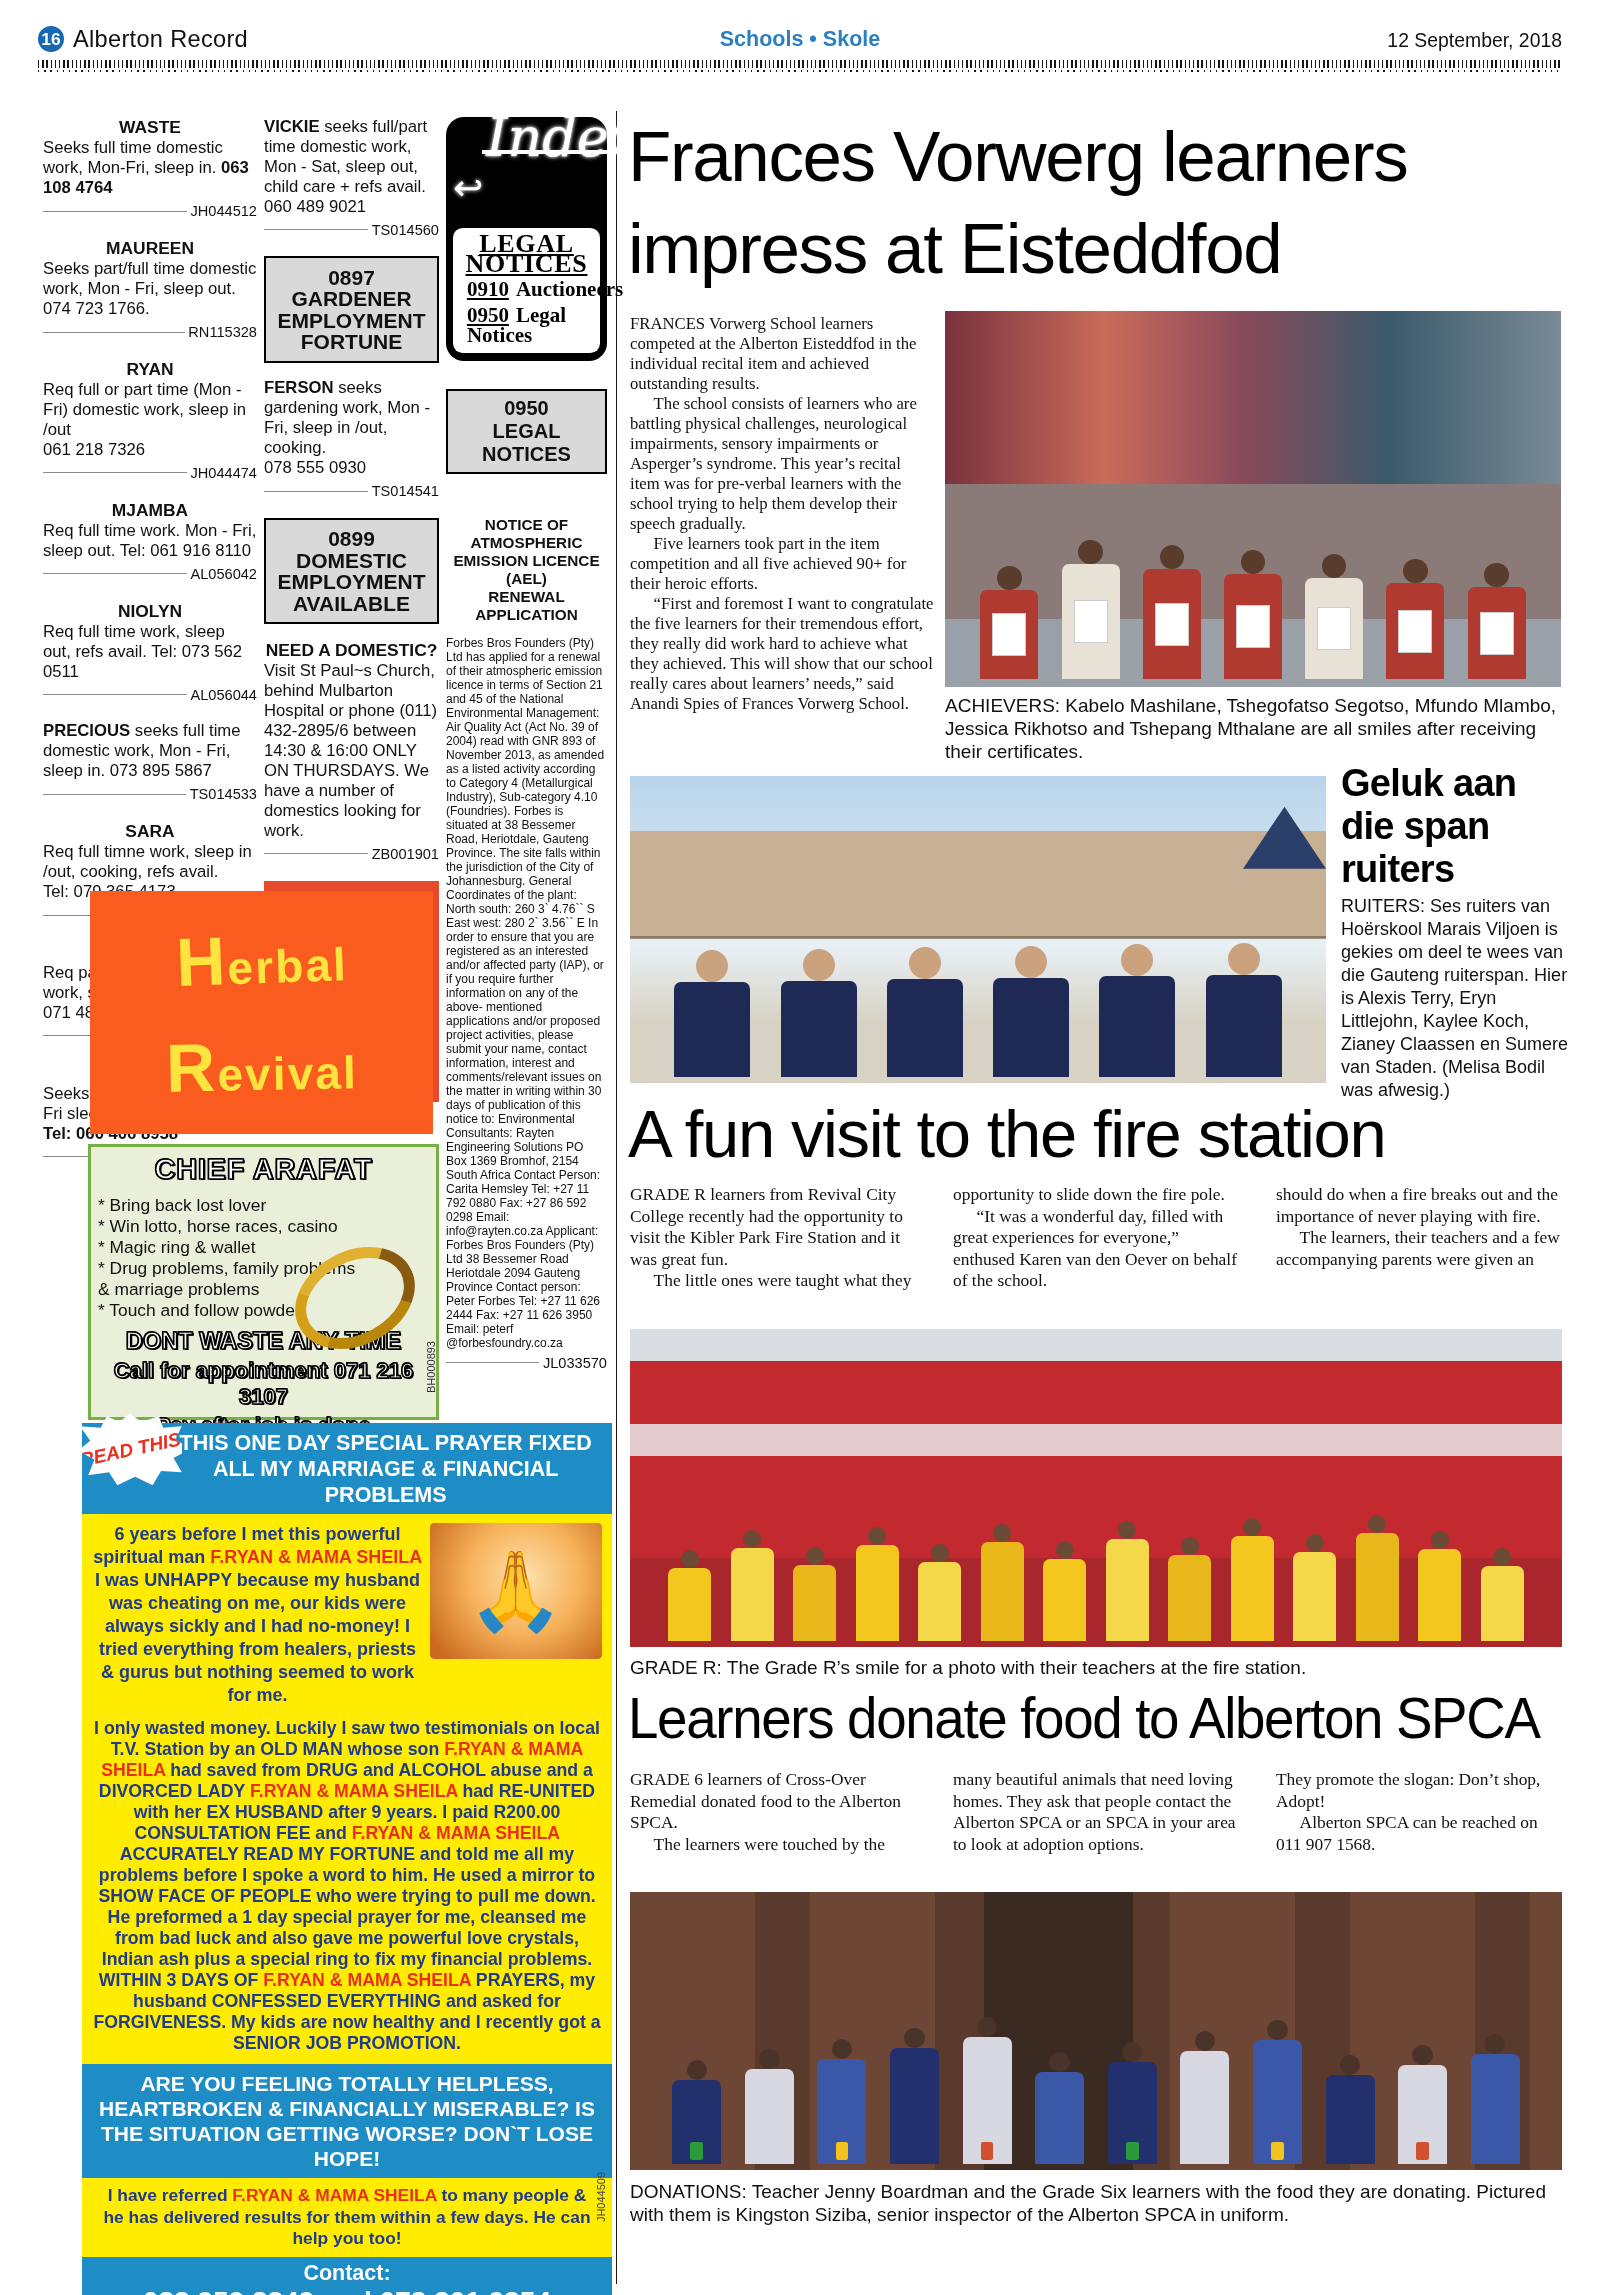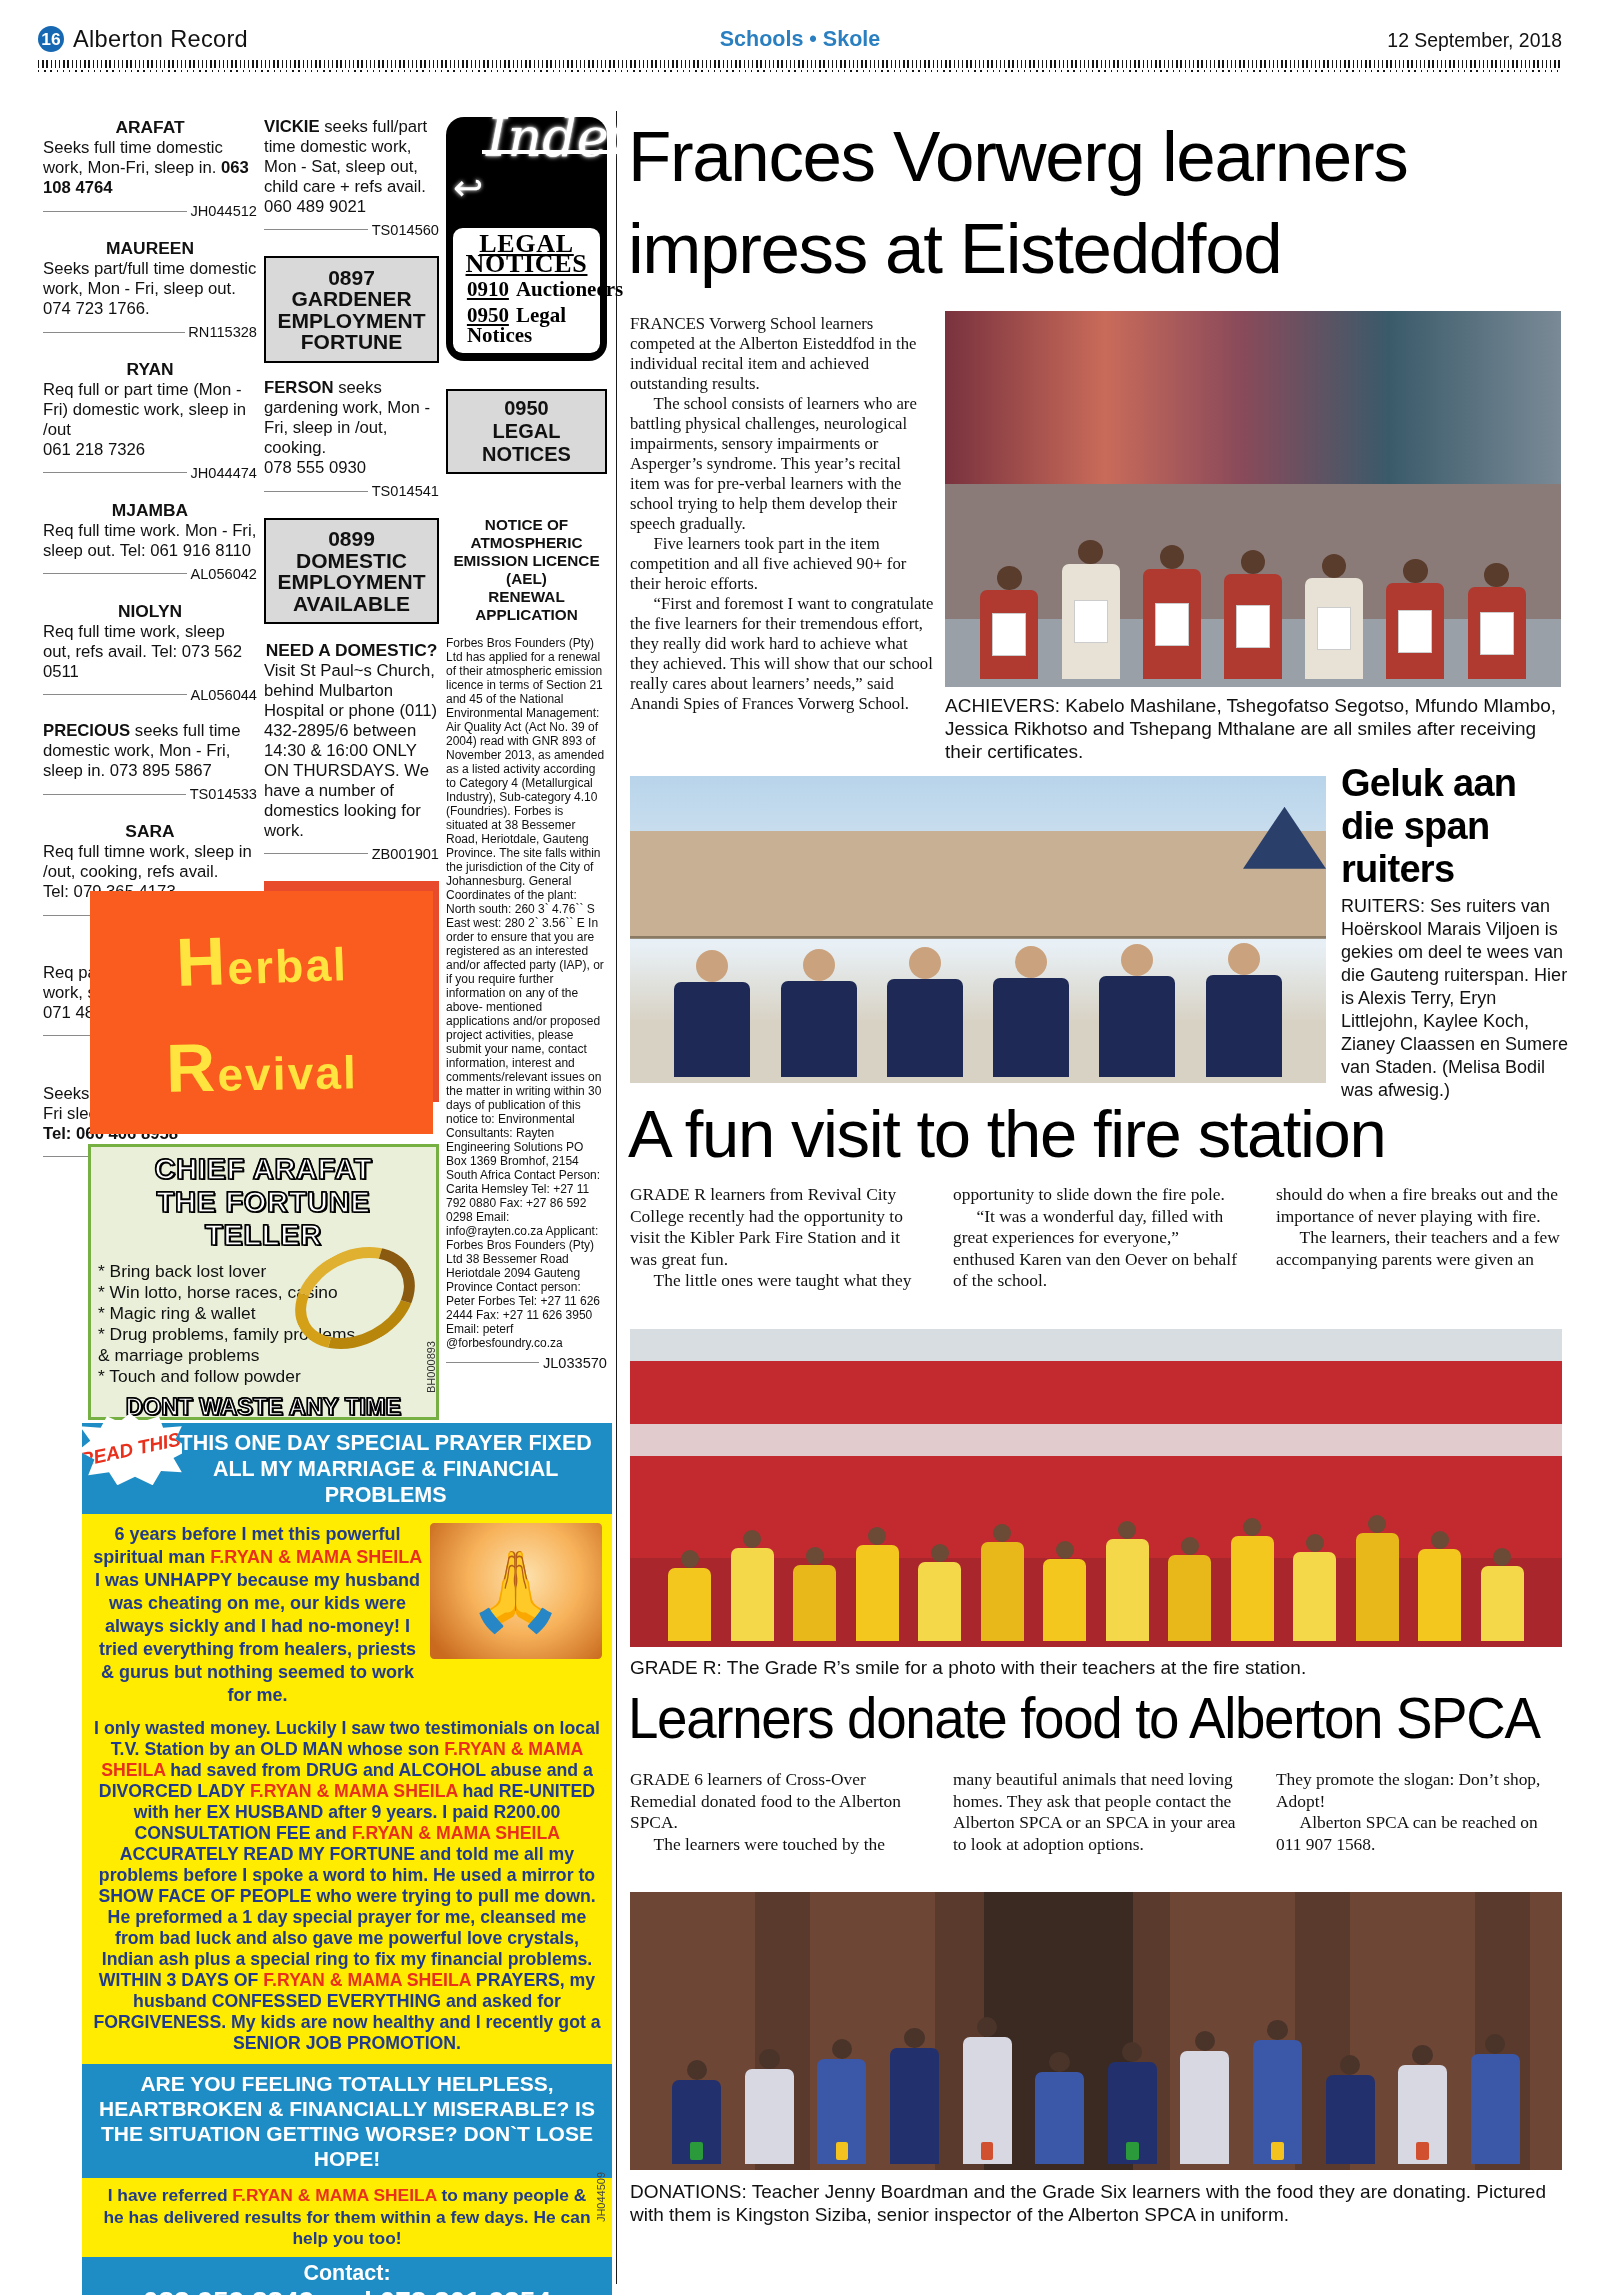--- a/index.html
+++ b/index.html
@@ -128,21 +128,21 @@
     <div class="pubname">Alberton Record</div>
     <div class="section">Schools • Skole</div>
     <div class="hdate">12 September, 2018</div>
   </div>
   <div class="rulebars"></div>
   <div class="ruledots"></div>
   <div class="vdiv"></div>
 
   <div class="adcol" id="c1">
       <div class="ad">
-        <div class="adh">ARAFAT</div>
+        <div class="adh">WASTE</div>
         <p class="adb">Seeks full time domestic work, Mon-Fri, sleep in. <strong>063 108 4764</strong></p>
         <div class="ref">
           <span>JH044512</span>
         </div>
       </div>
       <div class="ad">
         <div class="adh">MAUREEN</div>
         <p class="adb">Seeks part/full time domestic work, Mon - Fri, sleep out.<br>074 723 1766.</p>
         <div class="ref">
           <span>RN115328</span>
@@ -273,21 +273,20 @@
       </div>
   </div>
 
   <div class="herbal">
     <div class="h1">Herbal</div>
     <div class="h2">Revival</div>
   </div>
 
   <div class="arafat">
     <div class="artitle outl">CHIEF ARAFAT</div>
-    <div class="artitle outl">THE FORTUNE TELLER</div>
     <div class="arring"></div>
     <div class="arbullets" id="ar-bullets">
         <div>* Bring back lost lover</div>
         <div>* Win lotto, horse races, casino</div>
         <div>* Magic ring &amp; wallet</div>
         <div>* Drug problems, family problems &amp; marriage problems</div>
         <div>* Touch and follow powder</div>
       </div>
     <div class="arfoot">
       <div class="f1 outl">DONT WASTE ANY TIME</div>

